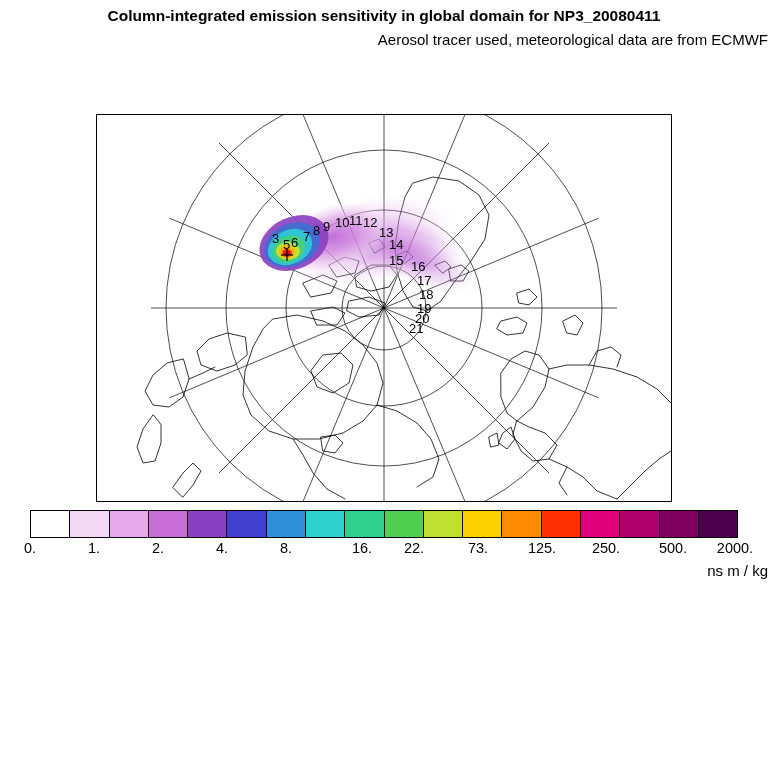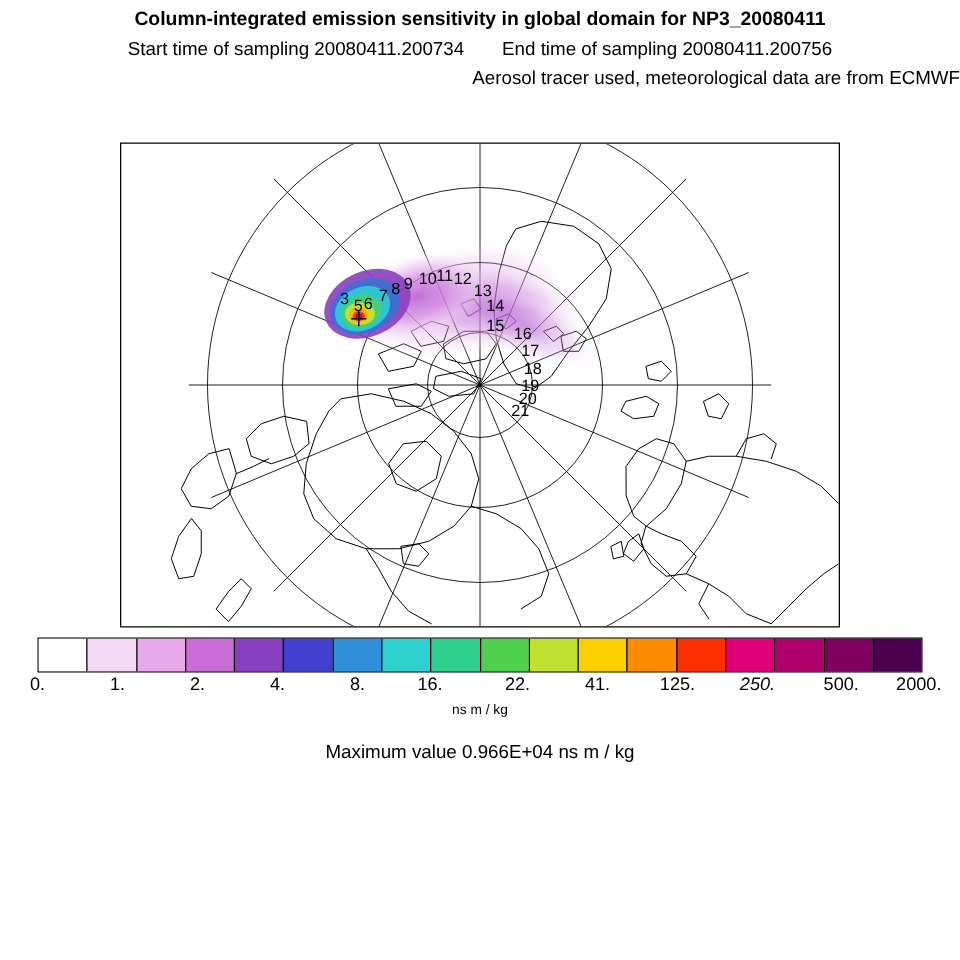--- a/index.html
+++ b/index.html
@@ -60,48 +60,41 @@
     width:768px;height:18px;
   }
   .ticklabels span{
     position:absolute;
     font-size:14.5px;
     transform:translateX(-50%);
     white-space:nowrap;
   }
   .units{
     position:absolute;top:562px;left:0;width:768px;
-    text-align:center;font-size:11px;
+    text-align:right;font-size:15px;
   }
   .maxval{
     position:absolute;top:593px;left:0;width:768px;
     text-align:center;font-size:15px;
   }
 
   
   .maplabel{
     font-family:"Liberation Sans", sans-serif;
     font-size:13px;
     fill:#000;
   }
 </style>
 </head>
 <body>
 
 <div class="page">
 
   <div class="header">
     <div class="title">Column-integrated emission sensitivity in global domain for NP3_20080411</div>
-    <div class="line2">
-      <span>Start time of sampling</span>
-      <span>20080411.200734</span>
-      <span class="gapspan"></span>
-      <span>End time of sampling</span>
-      <span>20080411.200756</span>
-    </div>
     <div class="line4">Aerosol tracer used, meteorological data are from ECMWF</div>
   </div>
 
   <div class="mapbox">
     <svg width="574" height="386" viewBox="0 0 574 386" xmlns="http://www.w3.org/2000/svg">
 
       <defs>
         <clipPath id="frameclip">
             <rect x="0" y="0" width="574" height="386"></rect>
           </clipPath>
@@ -286,29 +279,25 @@
       <div class="seg" style="background: rgb(128, 0, 96);"></div>
       <div class="seg" style="background: rgb(75, 0, 80);"></div>
     </div>
 
   <div class="ticklabels" id="cbticks">
       <span style="left: 30px;">0.</span>
       <span style="left: 94px;">1.</span>
       <span style="left: 158px;">2.</span>
       <span style="left: 222px;">4.</span>
       <span style="left: 286px;">8.</span>
-      <span style="left: 344px;">16.</span>
+      <span style="left: 362px;">16.</span>
       <span style="left: 414px;">22.</span>
-      <span style="left: 478px;">41.</span>
+      <span style="left: 478px;">73.</span>
       <span style="left: 542px; text-align: right;">125.</span>
-      <span style="left: 606px; font-style: italic;">250.</span>
+      <span style="left: 606px;">250.</span>
       <span style="left: 673px;">500.</span>
       <span style="left: 735px;">2000.</span>
     </div>
 
   <div class="units">ns m / kg</div>
 
-  <div class="maxval">
-    <span>Maximum value</span>
-    <span>0.966E+04 ns m / kg</span>
-  </div>
 
 </div>
 
 </body></html>

